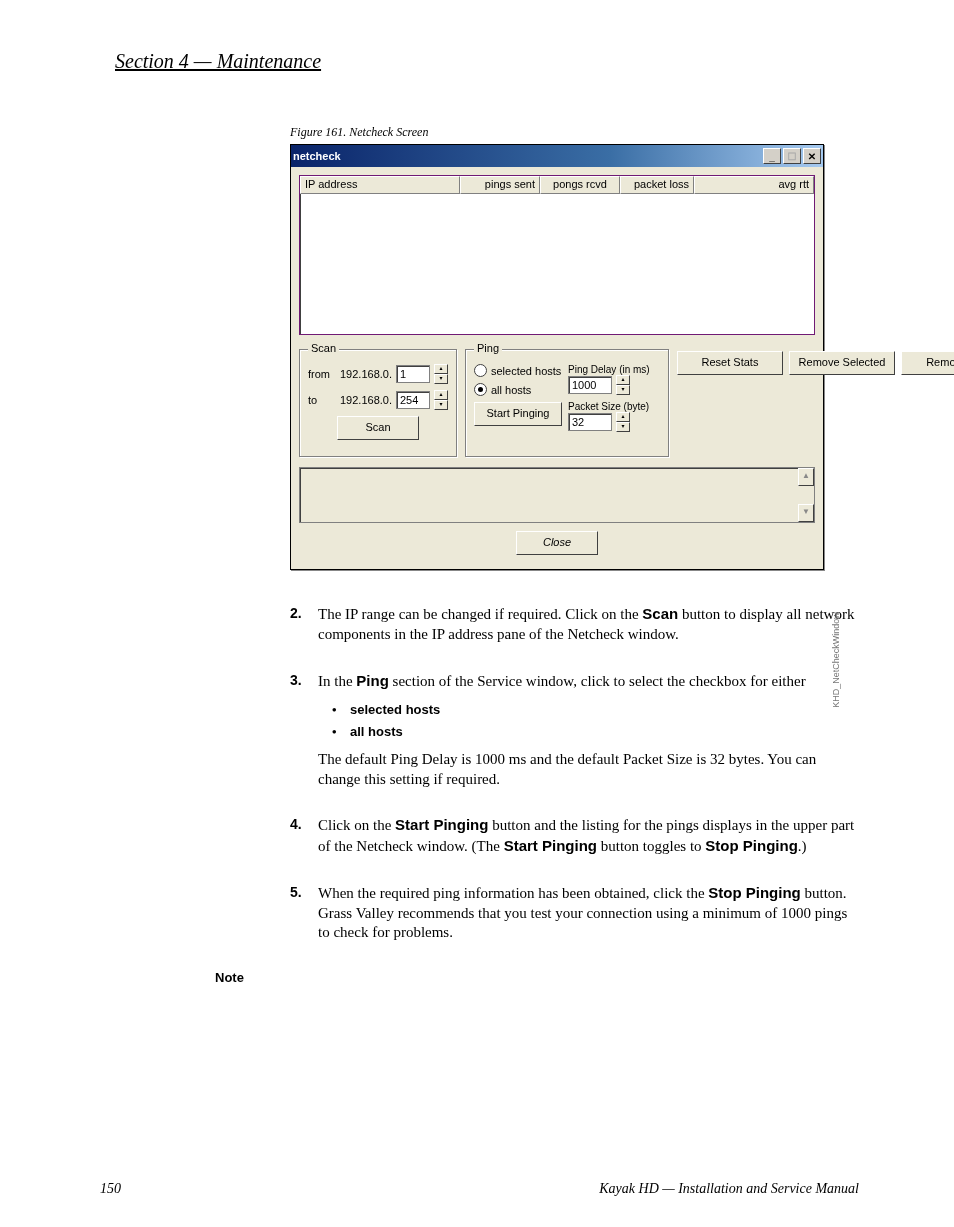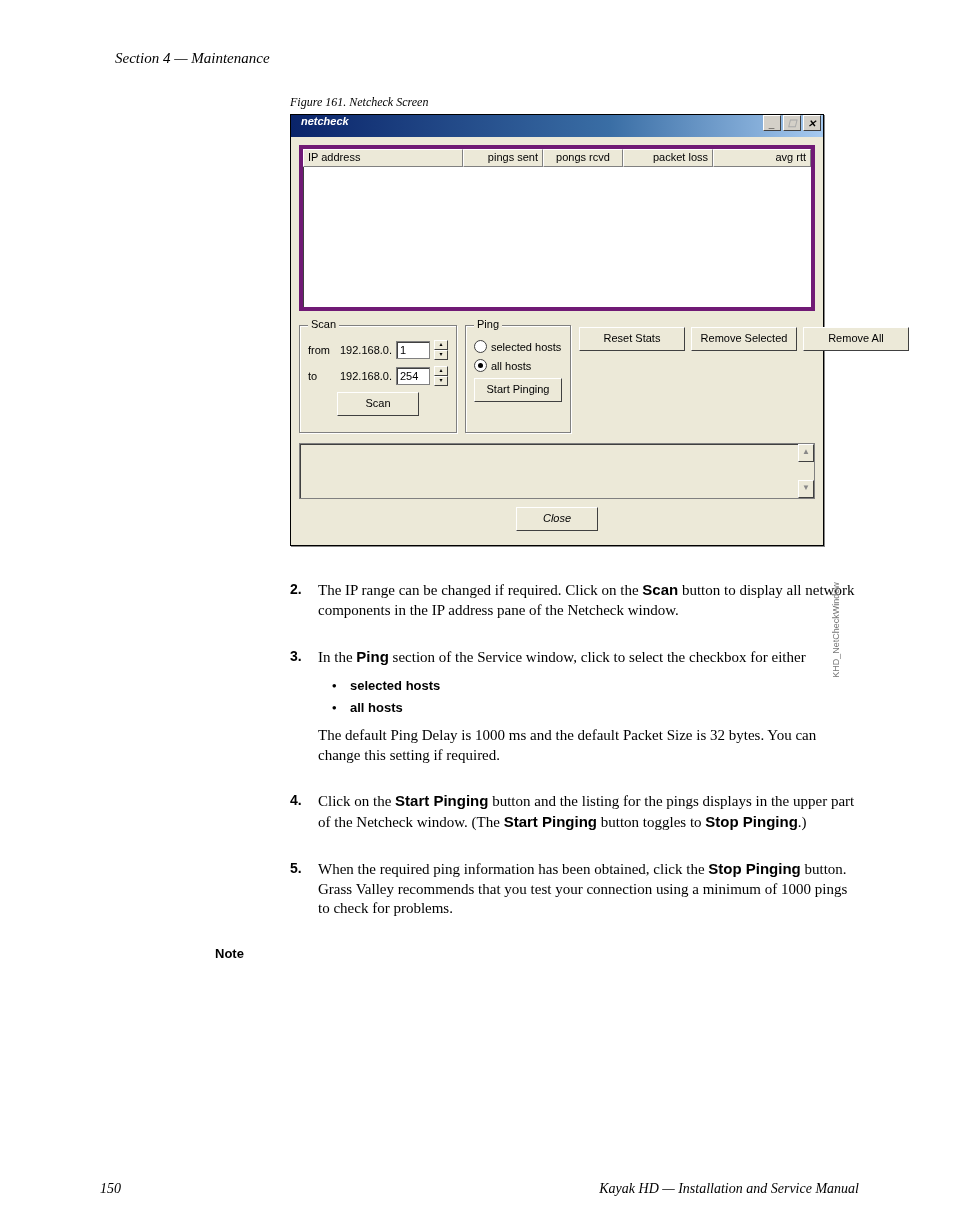--- a/index.html
+++ b/index.html
@@ -11,48 +11,49 @@
     width: 954px;
   }
   .page {
     padding: 50px 95px 40px 115px;
     box-sizing: border-box;
     position: relative;
     min-height: 1227px;
   }
   .running-head {
     font-style: italic;
-    font-size: 15px;
-    margin-bottom: 28px;
+    font-size: 20px;
+    margin-bottom: 52px;
+    text-decoration: underline;
   }
   .figure-caption {
     font-style: italic;
     font-size: 12px;
     margin-left: 175px;
     margin-bottom: 4px;
   }
   
   .win {
     width: 532px;
     margin-left: 175px;
     border: 1px solid #000;
     background: #ece9d8;
     font-family: Tahoma, Arial, sans-serif;
     font-size: 11px;
     box-shadow: 1px 1px 0 #888;
     position: relative;
   }
   .titlebar {
     display: flex;
+    align-items: center;
     height: 22px;
     background: linear-gradient(90deg, #0a246a 0%, #3a6ea5 60%, #a6caf0 100%);
     color: #fff;
     font-weight: bold;
-    padding-left: 10px;
-    font-style: italic;
+    padding-left: 2px;
   }
   .titlebar .spacer { flex: 1; }
   .tbtn {
     width: 16px;
     height: 14px;
     margin-right: 2px;
     background: #d4d0c8;
     border: 1px solid #fff;
     border-right-color: #404040;
     border-bottom-color: #404040;
@@ -63,40 +64,40 @@
     font-size: 10px;
     color: #000;
   }
   .tbtn.disabled { color: #aaa; }
   .client {
     padding: 8px;
   }
   .listview {
     height: 158px;
     background: #fff;
-    border: 4px solid #701a75;
+    border: 1px solid #701a75;
     box-shadow: inset 1px 1px 0 #404040;
   }
   .lv-header {
     display: flex;
     background: #ece9d8;
     height: 18px;
   }
   .lv-col {
     border: 1px solid #fff;
     border-right-color: #808080;
     border-bottom-color: #808080;
     padding: 1px 4px;
     box-sizing: border-box;
     font-size: 11px;
   }
   .col-ip    { width: 160px; text-align: left;  }
   .col-sent  { width: 80px;  text-align: right; }
   .col-rcvd  { width: 80px;  text-align: center; }
-  .col-loss  { width: 90px;  text-align: right; }
+  .col-loss  { width: 74px;  text-align: right; }
   .col-rtt   { flex: 1;      text-align: right; }
   .groupbox {
     border: 1px solid #808080;
     box-shadow: 1px 1px 0 #fff inset, 1px 1px 0 #fff;
     position: relative;
     padding: 14px 8px 10px 8px;
     margin-top: 4px;
   }
   .groupbox .legend {
     position: absolute;
@@ -363,20 +364,38 @@
               <div class="row">
                 <span class="radio">
                     <span class="dot"></span>
                   </span>
                 <span>all hosts</span>
               </div>
               <div class="row" style="margin-top:4px">
                 <div class="wbtn" style="width:86px">Start Pinging</div>
               </div>
             </div>
+            <div style="width:92px">
+              <div style="font-size:10px">Ping Delay (in ms)</div>
+              <div class="row">
+                <span class="txt" style="width:44px">1000</span>
+                <span class="spin">
+                    <div>▴</div>
+                    <div>▾</div>
+                  </span>
+              </div>
+              <div style="font-size:10px">Packet Size (byte)</div>
+              <div class="row">
+                <span class="txt" style="width:44px">32</span>
+                <span class="spin">
+                    <div>▴</div>
+                    <div>▾</div>
+                  </span>
+              </div>
+            </div>
           </div>
         </div>
 
         <div class="sidebtns">
           <div class="wbtn">Reset Stats</div>
           <div class="wbtn">Remove Selected</div>
           <div class="wbtn">Remove All</div>
         </div>
       </div>
 

